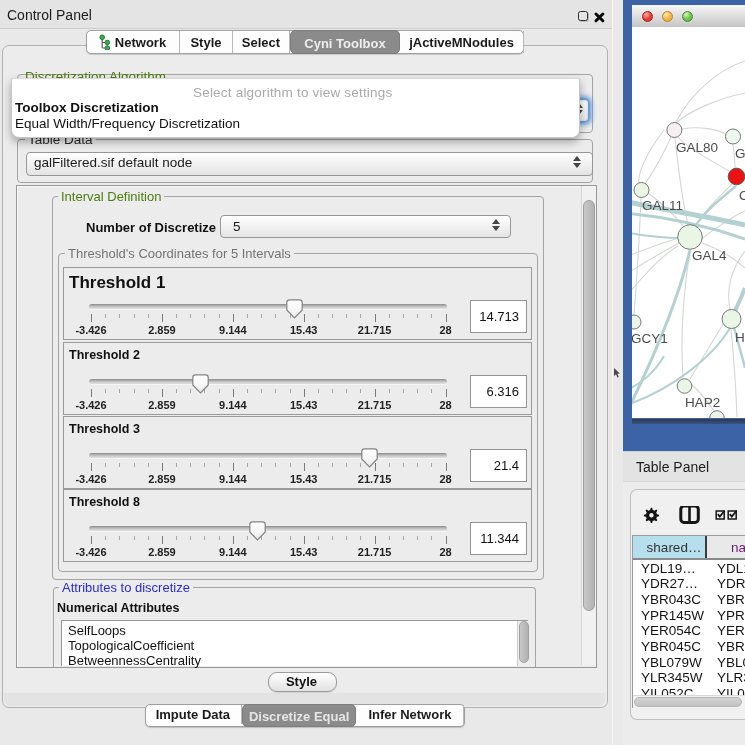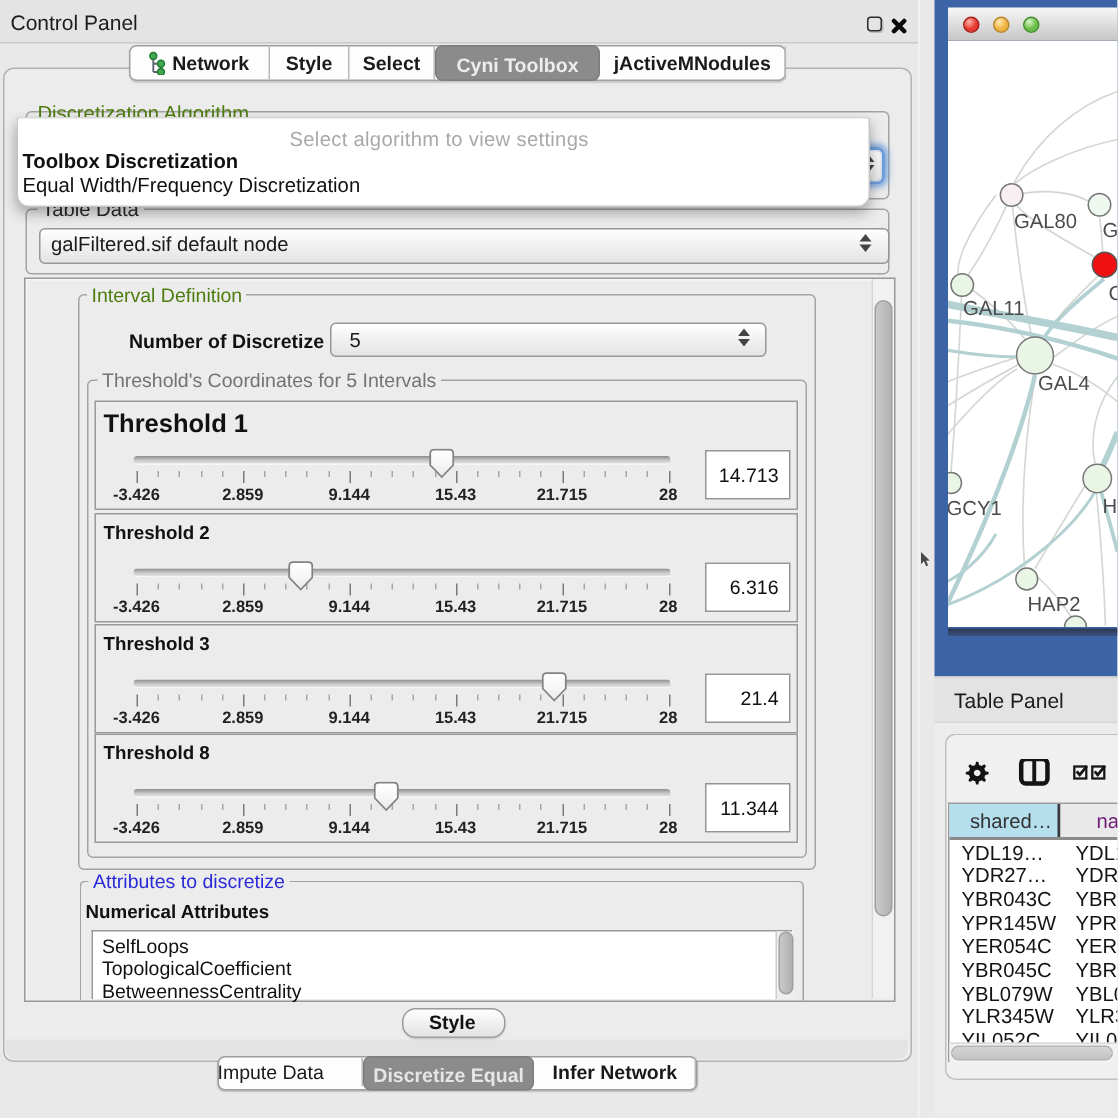--- a/index.html
+++ b/index.html
@@ -265,21 +265,21 @@
 <div class="ab" style="left:53px;top:587px;width:481px;height:79px;border:1px solid #a3a3a3;border-bottom:none;border-radius:4px 4px 0 0"></div>
 <div class="glab" style="left:59px;top:581px;color:#2a2ad8">Attributes to discretize</div>
 <div class="ab" style="left:57px;top:601px;font-size:12.5px;font-weight:bold;color:#111">Numerical Attributes</div>
 <div class="ab" style="left:61px;top:620px;width:467px;height:46px;background:#fff;border:1px solid #989898;border-bottom:none;box-sizing:border-box"></div>
 <div class="ab" style="left:68px;top:623px;font-size:13px;color:#111;line-height:15.2px">SelfLoops<br>TopologicalCoefficient<br>BetweennessCentrality</div>
 <div class="ab" style="left:517px;top:621px;width:11px;height:45px;background:#efefef;border-left:1px solid #cfcfcf"></div>
 <div class="ab" style="left:518.5px;top:621px;width:8px;height:40px;background:linear-gradient(90deg,#c9c9c9,#b0b0b0);border:1px solid #a0a0a0;border-radius:5px"></div>
 <div class="ab" style="left:268px;top:672px;width:67px;height:18px;background:linear-gradient(#ffffff,#f0f0f0 50%,#e2e2e2);border:1px solid #9b9b9b;border-radius:9px;box-shadow:0 1px 1px rgba(0,0,0,0.12)"></div>
 <div class="ab" style="left:268px;top:674px;width:67px;text-align:center;font-size:13px;font-weight:600;color:#111">Style</div>
 <div class="ab" style="left:145px;top:704px;width:318px;height:21px;background:#fdfdfd;border:1px solid #9e9e9e;border-radius:5px;box-shadow:0 1px 1px rgba(0,0,0,0.18)"></div>
-<div class="ab" style="left:145px;top:705px;width:96.80000000000001px;height:19px;line-height:19px;font-size:13px;font-weight:400;color:#1a1a1a;border-right:1px solid #b9b9b9;box-sizing:border-box">Impute Data</div>
+<div class="ab" style="left:145px;top:705px;width:96.80000000000001px;height:19px;line-height:19px;text-align:center;font-size:13px;font-weight:700;color:#1a1a1a;border-right:1px solid #b9b9b9;box-sizing:border-box">Impute Data</div>
 <div class="ab" style="left:241.8px;top:704px;width:114.59999999999997px;height:23px;background:#8b8b8b;border:1px solid #7d7d7d;border-radius:5px;box-sizing:border-box"></div>
 <div class="ab" style="left:241.8px;top:709px;width:114.59999999999997px;text-align:center;font-size:13px;font-weight:600;color:#e6e6e6">Discretize Equal</div>
 <div class="ab" style="left:356.4px;top:705px;width:108.10000000000002px;height:19px;line-height:19px;text-align:center;font-size:13px;font-weight:600;color:#1a1a1a;border-right:1px solid #b9b9b9;box-sizing:border-box">Infer Network</div>
 <div class="ab" style="left:612px;top:0;width:11px;height:745px;background:#e9e9e9;border-left:1px solid #f6f6f6"></div>
 <svg class="ab" style="left:613px;top:368px;z-index:5" width="9" height="11">
     <path d="M1 0 L1 8 L3 6.2 L4.4 9.5 L5.8 8.9 L4.4 5.8 L6.8 5.6 Z" fill="#4a4a4a"></path>
   </svg>
 <div class="ab" style="left:623px;top:0;width:122px;height:451px;background:#3c63a5"></div>
 <div class="ab" style="left:632px;top:419px;width:113px;height:5px;background:linear-gradient(#2c3850,#3b5183)"></div>
 <div class="ab" style="left:632px;top:5px;width:113px;height:22px;background:linear-gradient(#f7f7f7,#d9d9d9 60%,#c6c6c6);border-bottom:1px solid #8e8e8e"></div>

